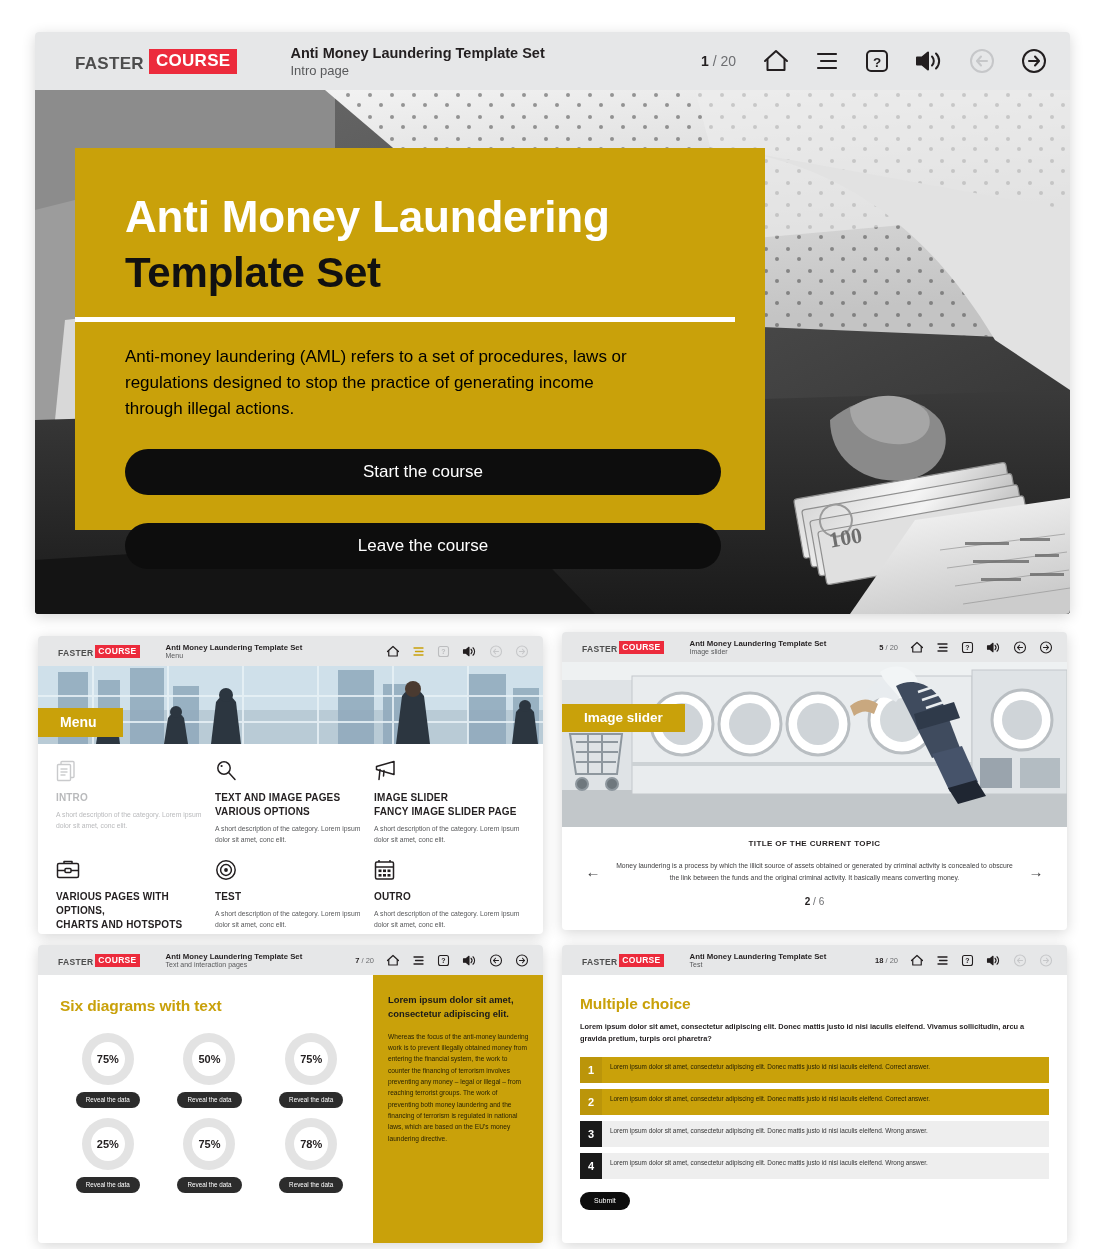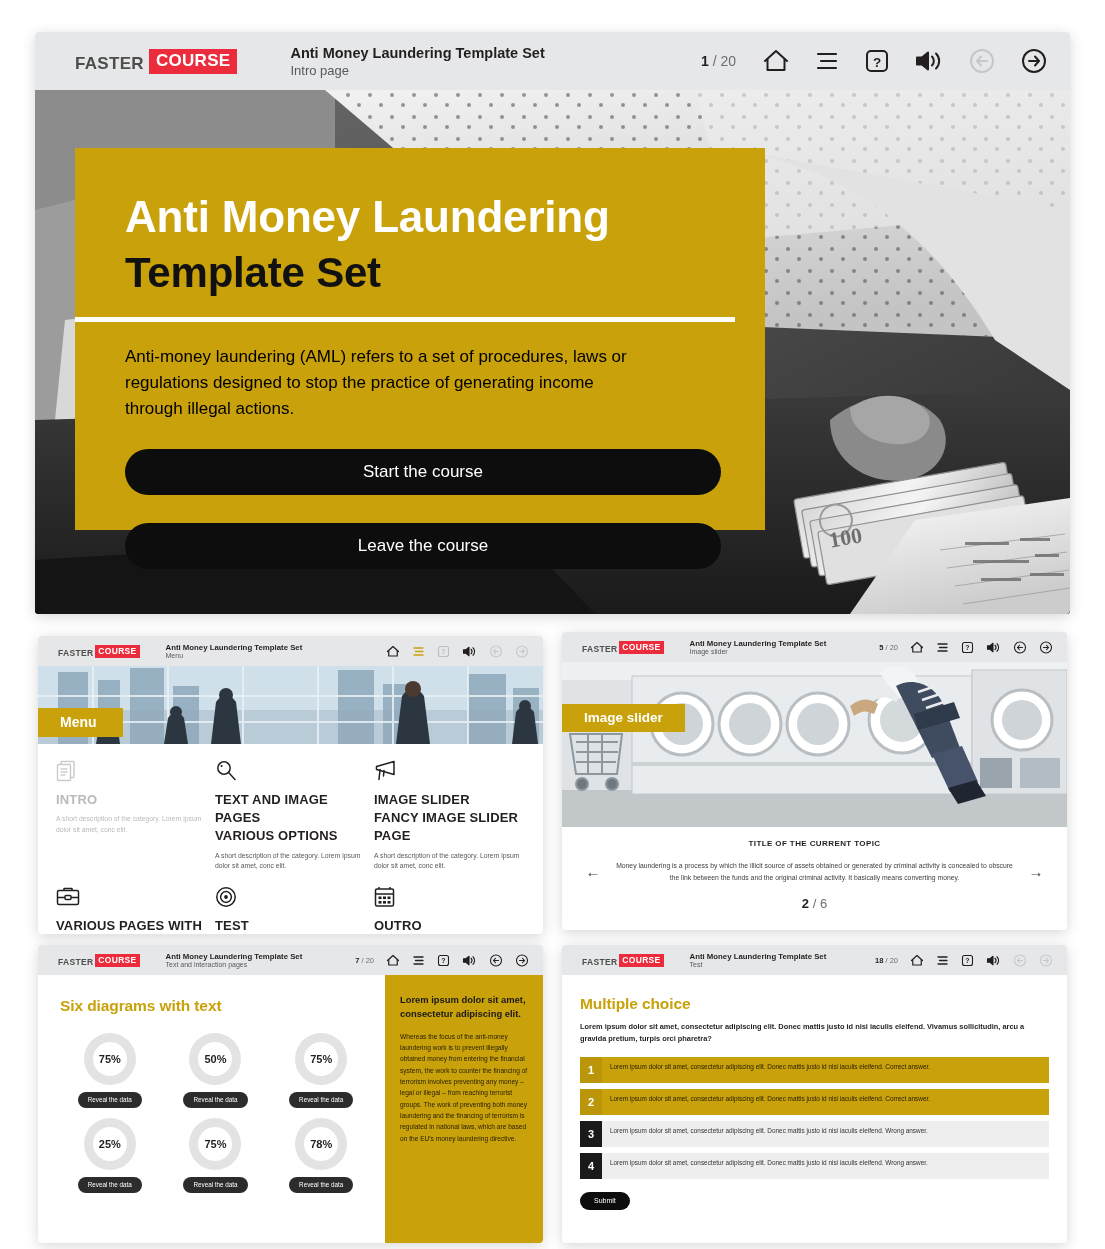--- a/index.html
+++ b/index.html
@@ -138,36 +138,36 @@
   #menu .tag { top: 42px; padding: 6px 26px 7px 22px; font-size: 14px; }
 
   .menu-grid {
     display: grid;
     grid-template-columns: 1fr 1fr 1fr;
     gap: 14px 8px;
     padding: 16px 18px 0 18px;
   }
   .mcell { }
   .mico { height: 22px; margin-bottom: 9px; }
-  .mtitle { font-size: 13px; font-weight: bold; color: #231f20; line-height: 1.4; letter-spacing: .15px; }
+  .mtitle { font-size: 10px; font-weight: bold; color: #231f20; line-height: 1.4; letter-spacing: .15px; }
   .mdesc { font-size: 6.8px; color: #58595b; line-height: 1.55; margin-top: 5px; }
   .mcell.dim .mtitle, .mcell.dim .mdesc { color: #b9babc; }
   .mcell.dim .mico svg { stroke: #c9cacc; }
 
   
   #slider { left: 562px; top: 632px; }
   .sl-stage { position: relative; height: 165px; overflow: hidden; background: #cfd4d8; }
   #slider .tag { top: 42px; padding: 6px 22px 7px 22px; font-size: 13.5px; }
 
   .sl-body { padding: 12px 16px 0; text-align: center; }
   .sl-title { font-size: 8px; font-weight: bold; color: #231f20; letter-spacing: .4px; }
   .sl-row { display: flex; align-items: center; justify-content: space-between; margin-top: 12px; }
   .sl-arrow { width: 30px; text-align: center; color: #414042; }
   .sl-text { flex: 1; font-size: 6.8px; color: #414042; line-height: 1.7; padding: 0 6px; }
-  .sl-pager { font-size: 13px; color: #6d6e71; margin-top: 13px; }
+  .sl-pager { font-size: 10px; color: #6d6e71; margin-top: 13px; }
   .sl-pager b { color: #231f20; }
 
   
   #diagrams { left: 38px; top: 945px; }
   .dg-wrap { display: flex; height: 268px; }
   .dg-left { flex: 1; padding: 22px 0 0 22px; }
   .dg-h {
     font-size: 15.5px;
     font-weight: bold;
     color: #c9a10a;
@@ -204,21 +204,21 @@
     color: #fff;
     font-size: 6.3px;
     padding: 4px 10px 5px;
     border: none;
     border-radius: 999px;
     font-family: "Liberation Sans", sans-serif;
     cursor: pointer;
     white-space: nowrap;
   }
   .dg-right {
-    width: 158px;
+    width: 170px;
     background: #c9a10a;
     padding: 18px 14px 0 15px;
   }
   .dg-rh { font-size: 9.4px; font-weight: bold; color: #1a1a1a; line-height: 1.48; }
   .dg-rb { font-size: 6.6px; color: #2a2305; line-height: 1.72; margin-top: 10px; }
 
   
   #quiz { left: 562px; top: 945px; }
   .q-body { padding: 20px 18px 0; }
   .q-h {

